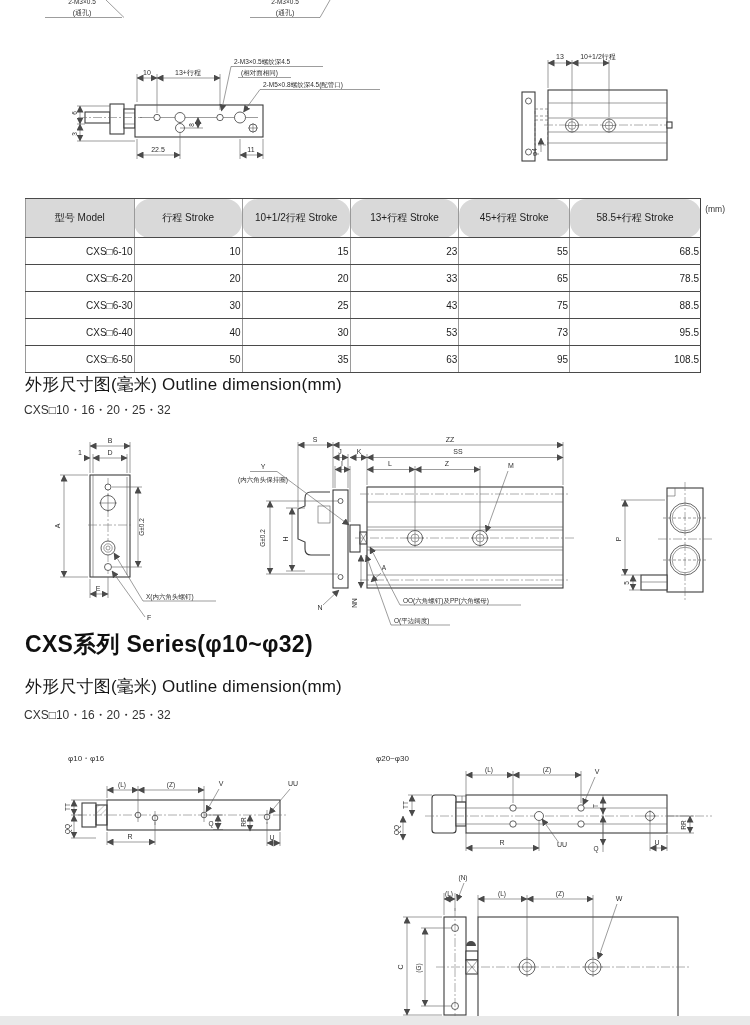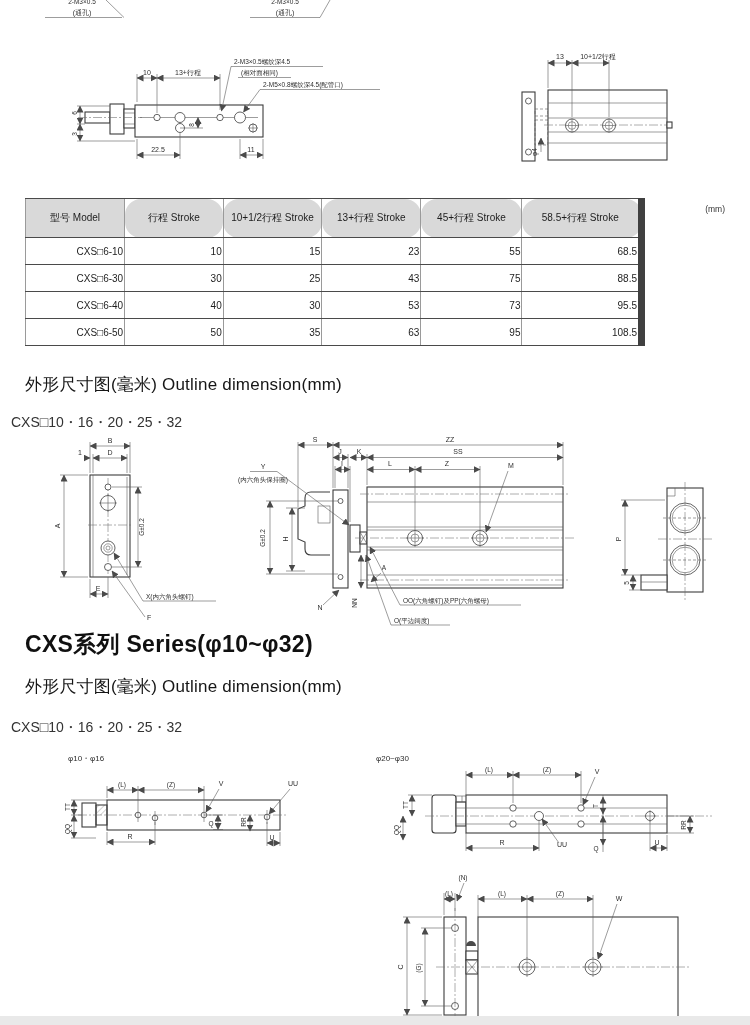--- a/index.html
+++ b/index.html
@@ -9,29 +9,29 @@
   svg text{fill:#2e2e2e;font-family:"Liberation Sans","DejaVu Sans",sans-serif;}
   .t7{font-size:7px}.t65{font-size:6.5px}.t8{font-size:8px}
   .ol{fill:none;stroke:#3c3c3c;stroke-width:1.1}
   .olw{fill:#ffffff;stroke:#3c3c3c;stroke-width:1.1}
   .o8{fill:#ffffff;stroke:#3c3c3c;stroke-width:0.8}
   .tn{fill:none;stroke:#5a5a5a;stroke-width:0.6}
   .dim{fill:none;stroke:#5a5a5a;stroke-width:0.6}
   .cl{fill:none;stroke:#6b6b6b;stroke-width:0.55;stroke-dasharray:9 2 2 2}
   .dsh{fill:none;stroke:#5a5a5a;stroke-width:0.6;stroke-dasharray:3 2}
   .unit{position:absolute;right:25px;top:185px;font-size:8.5px;color:#333;margin-top:19px;}
-  table.spec{position:absolute;left:25px;top:198px;width:620px;border-collapse:collapse;
+  table.spec{position:absolute;left:25px;top:198px;width:676px;border-collapse:collapse;
              font-size:10px;color:#1d1d1d;table-layout:fixed;
-             border-left:1px solid #9a9a9a;border-right:7px solid #404040;}
+             border-left:1px solid #9a9a9a;border-right:1px solid #404040;}
   .spec th{background:#d9d9d9;font-weight:normal;height:36px;
            border-top:1.6px solid #4a4a4a;border-bottom:1.6px solid #4a4a4a;text-align:center;}
   .spec td{height:24px;text-align:right;background:#fff;border-bottom:1.4px solid #4a4a4a;}
   .spec th+th,.spec td+td{border-left:1px solid #9a9a9a;border-radius:16px;}
   .h-outline{position:absolute;left:25px;font-size:17px;color:#161616;font-weight:400;letter-spacing:.2px;text-align:right;}
-  .models{position:absolute;left:11px;font-size:14px;color:#333;margin-top:12px;}
+  .models{position:absolute;left:24px;font-size:12px;color:#333;}
   .h-series{position:absolute;left:25px;top:629px;font-size:23px;font-weight:bold;color:#101010;letter-spacing:.3px;}
   #outline1{top:373px}#models1{top:402px}#outline2{top:675px}#models2{top:707px}
   .footstrip{position:absolute;left:0;top:1016px;width:750px;height:9px;background:#e9e9e9;}
 </style>
 </head>
 <body>
 
 <div class="page">
 
   <svg style="top:0" width="750" height="185" viewBox="0 0 750 185">
@@ -163,20 +163,28 @@
       </tr>
     </thead>
     <tbody>
       <tr>
         <td>CXS□6-10</td>
           <td>10</td>
           <td>15</td>
           <td>23</td>
           <td>55</td>
           <td>68.5</td>
+      </tr>
+      <tr>
+        <td>CXS□6-20</td>
+          <td>20</td>
+          <td>20</td>
+          <td>33</td>
+          <td>65</td>
+          <td>78.5</td>
       </tr>
       <tr>
         <td>CXS□6-30</td>
           <td>30</td>
           <td>25</td>
           <td>43</td>
           <td>75</td>
           <td>88.5</td>
       </tr>
       <tr>

